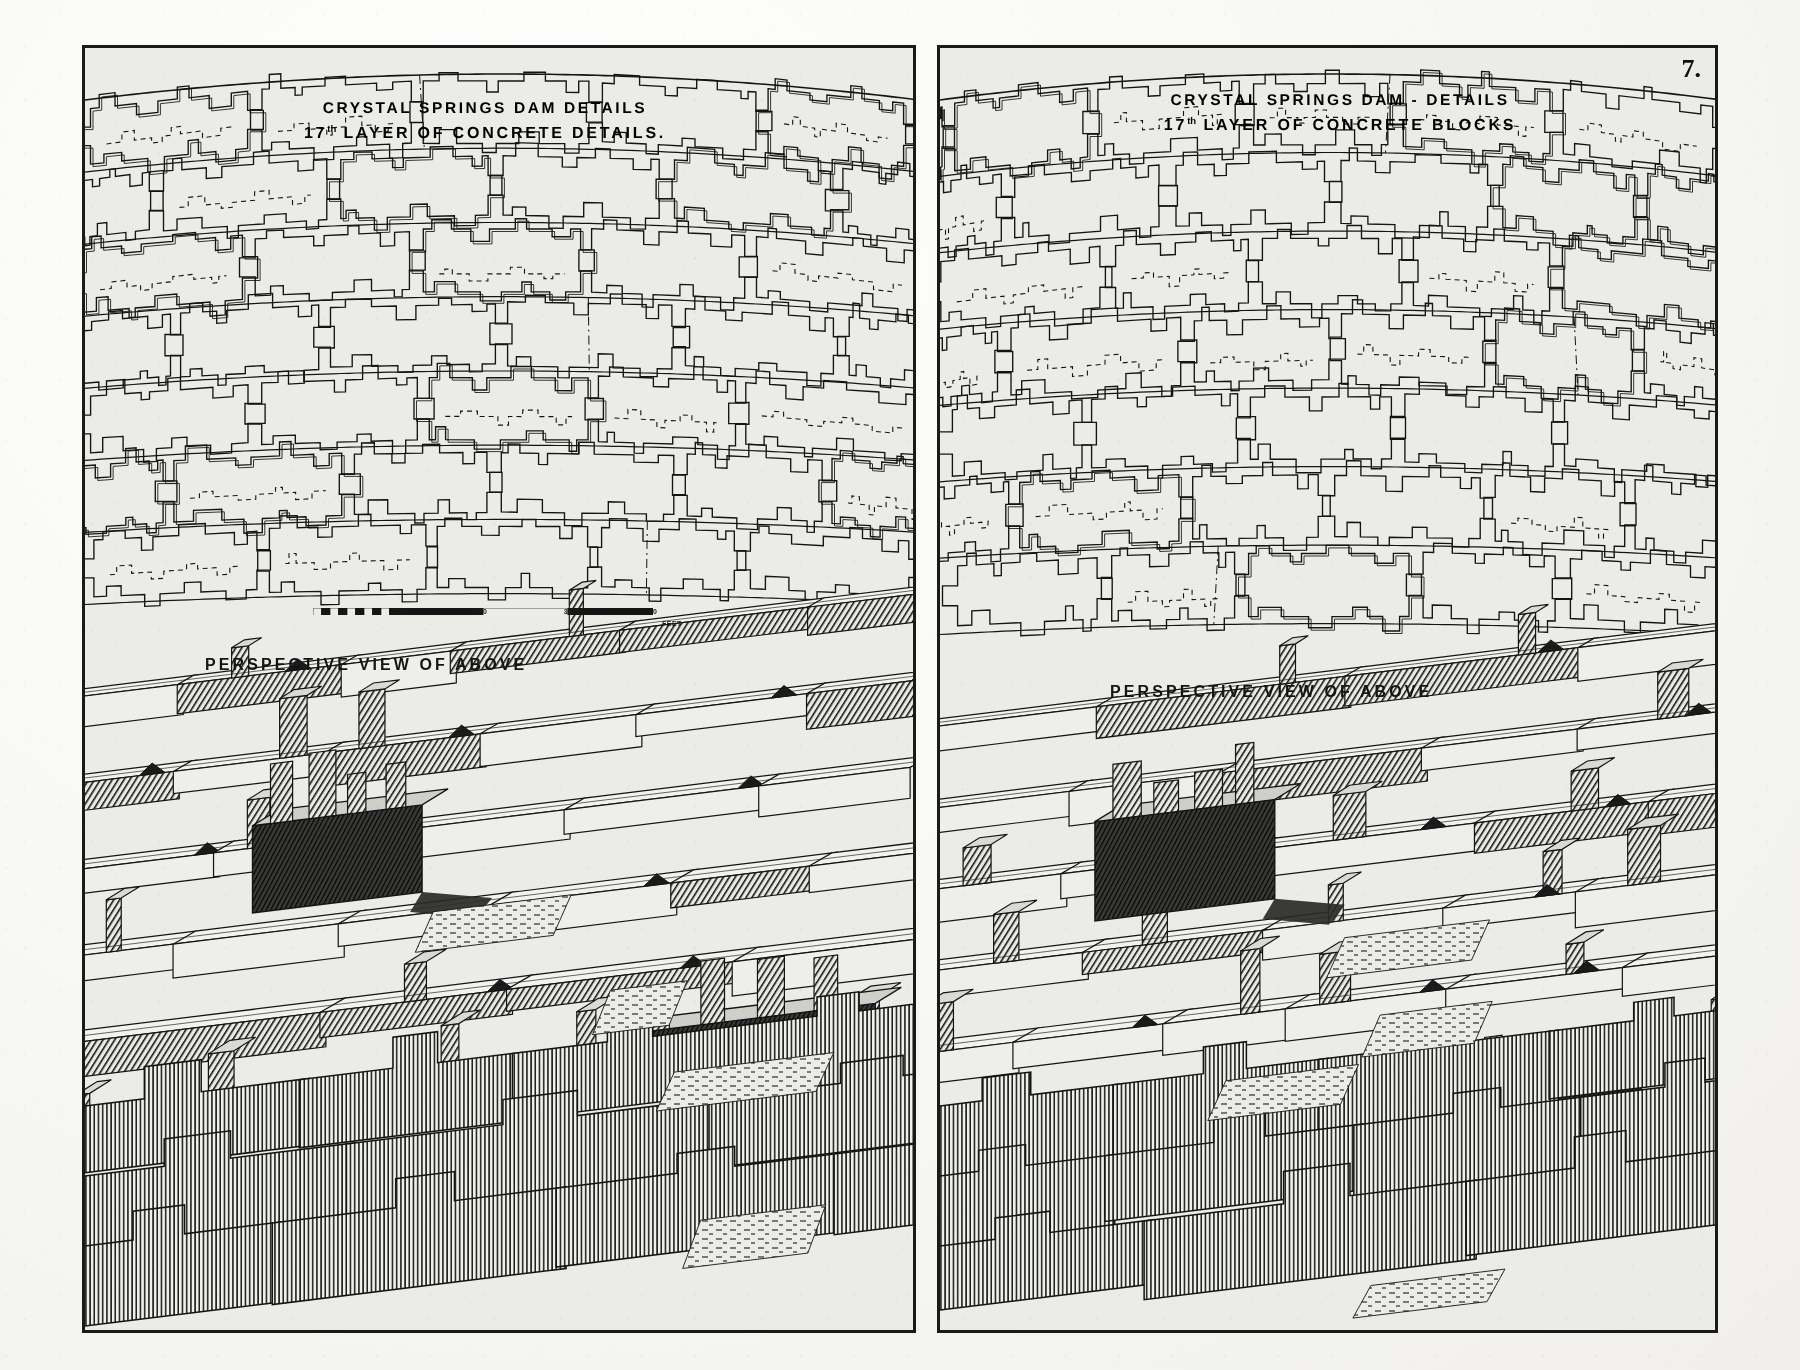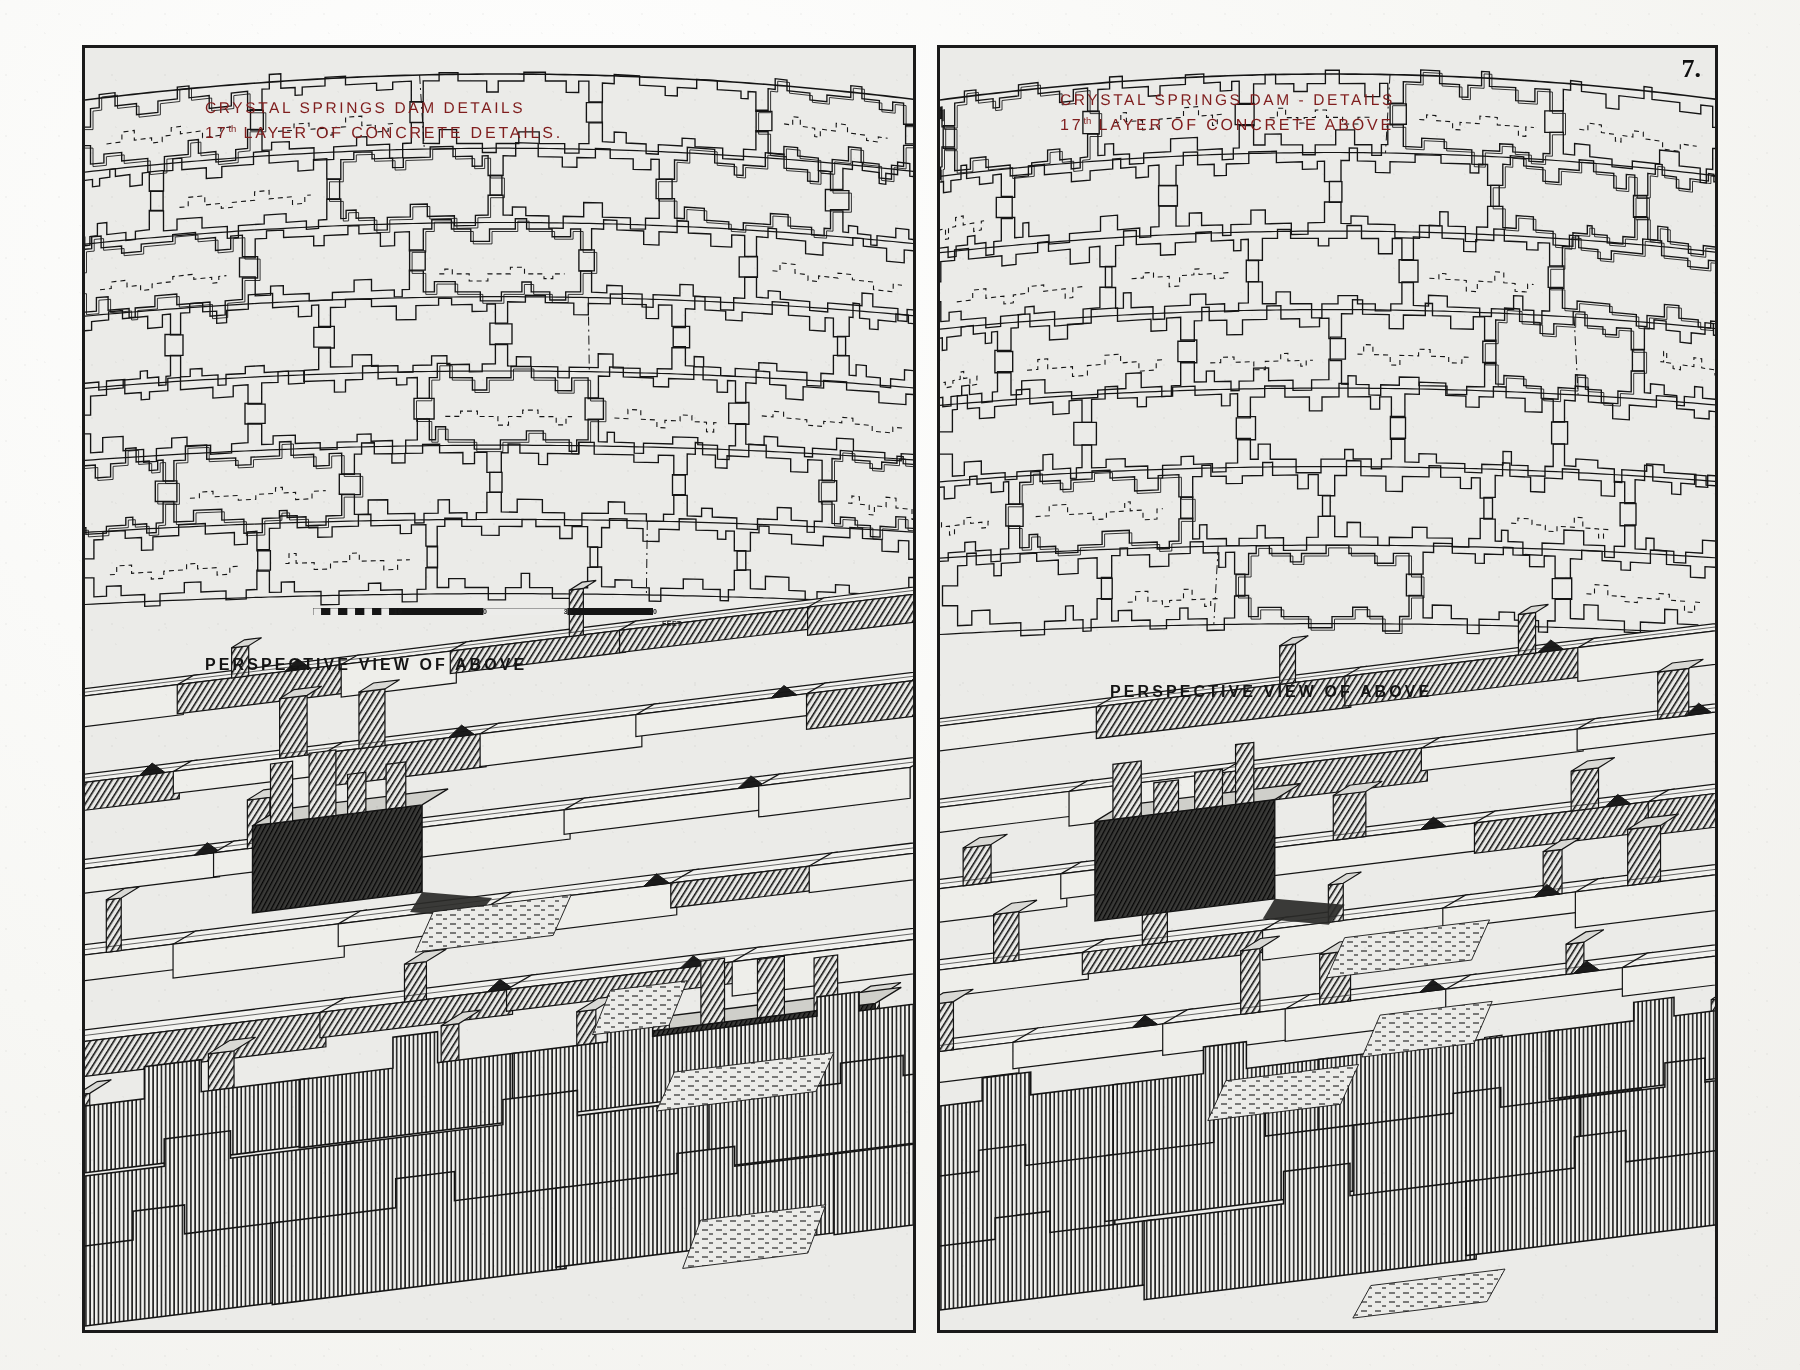--- a/index.html
+++ b/index.html
@@ -26,23 +26,24 @@
     overflow:hidden;
   }
   #plate-left{ left:82px;  top:45px; width:834px; height:1288px; }
   #plate-right{ left:937px; top:45px; width:781px; height:1288px; }
 
   .plate svg{position:absolute;left:0;top:0;display:block;}
 
   
   .title-block{
     position:absolute;
-    color:#7f1d1d;
+    text-align:center;
+    color:#000000;
     letter-spacing:2.6px;
-    font-weight:400;
+    font-weight:700;
     line-height:1.62;
     white-space:nowrap;
     font-size:15.5px;
     font-family:"Liberation Sans", sans-serif;
     text-rendering:geometricPrecision;
   }
   .title-block .l2{font-size:16px;letter-spacing:2.8px;}
   .sup{font-size:9.5px;vertical-align:super;letter-spacing:0;}
 
   #title-left{ left:120px; top:48px; width:560px; }
@@ -654,21 +655,21 @@
           <path d="M526.1608870493558 1133.395566519362 L634.3744759377141 1120.1086085239776 L634.3744759377141 1088.8857549304494 L685.9047563607419 1082.5586320755042 L685.9047563607419 1113.7814856690325 L783.8122891644946 1101.7599522446371 L783.8122891644946 1175.893986387001 L526.1608870493558 1207.529600661726 Z" fill="url(#R-vert)" stroke="#141414" stroke-width="1.5"></path>
           <path d="M440.05905179774396 967.1246545715258 L552.2015652223677 953.3552853021353 L534.2015652223677 995.2081342212438 L422.05905179774396 1008.9775034906343 Z" fill="url(#R-speck)" stroke="#141414" stroke-width="0.9"></path>
           <path d="M430.87079252097294 1237.5260026287287 L564.9959157475224 1221.057508267309 L546.9959157475224 1253.6057458020146 L412.87079252097294 1270.0742401634343 Z" fill="url(#R-speck)" stroke="#141414" stroke-width="0.9"></path>
           <path d="M285.76744421140296 1032.7792949648574 L418.5721596725006 1016.4729262911313 L400.5721596725006 1056.2667996887649 L267.76744421140296 1072.5731683624908 Z" fill="url(#R-speck)" stroke="#141414" stroke-width="0.9"></path>
           <path d="M404.6200462495396 889.7029324341565 L549.5604579098942 871.9064876313537 L531.5604579098942 912.0439030735038 L386.6200462495396 929.8403478763066 Z" fill="url(#R-speck)" stroke="#141414" stroke-width="0.9"></path>
         </g>
       </svg>
 
     <div class="title-block" id="title-right">
       <div class="l1">CRYSTAL SPRINGS DAM - DETAILS</div>
-      <div class="l2"><span>17</span><span class="sup">th</span><span> LAYER OF CONCRETE ABOVE</span></div>
+      <div class="l2"><span>17</span><span class="sup">th</span><span> LAYER OF CONCRETE BLOCKS</span></div>
     </div>
 
     <div id="page-number">7.</div>
 
     <div class="persp-caption" id="caption-right">PERSPECTIVE VIEW OF ABOVE</div>
   </div>
 
   <div class="grain"></div>
 </div>
 

